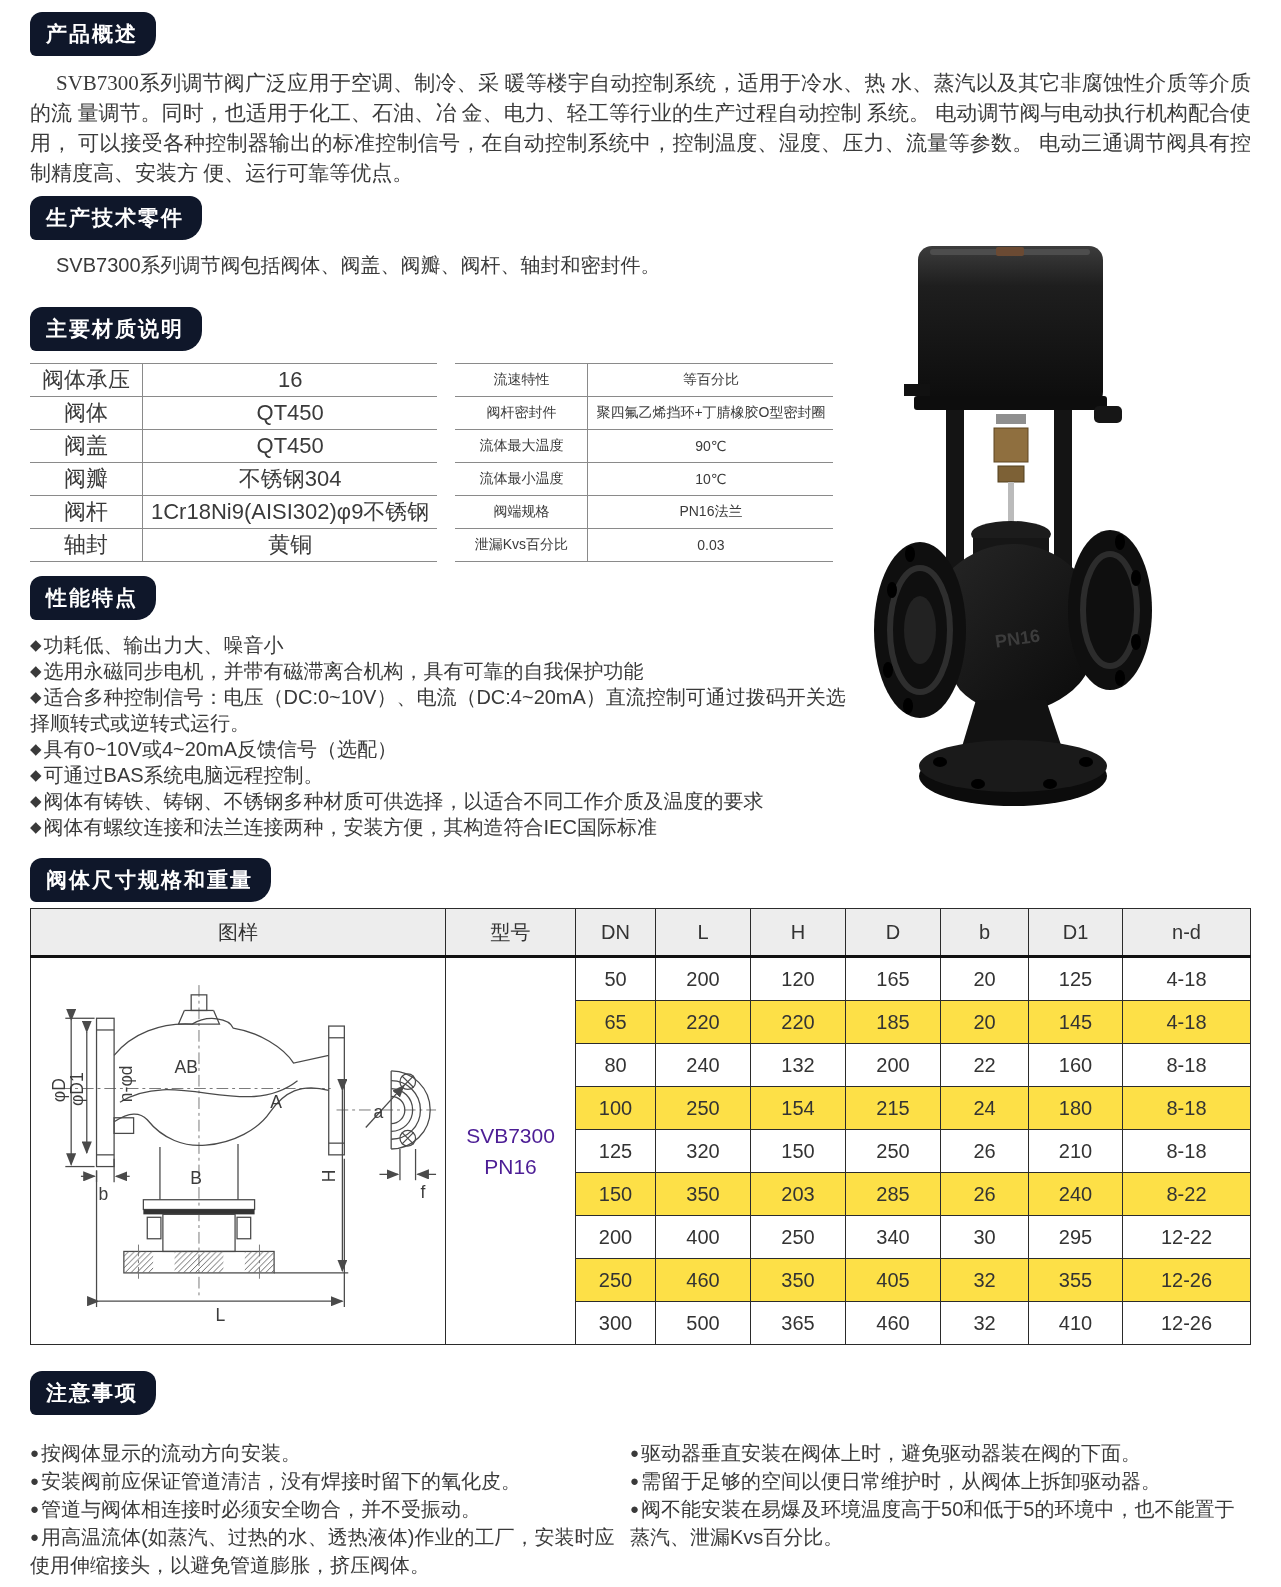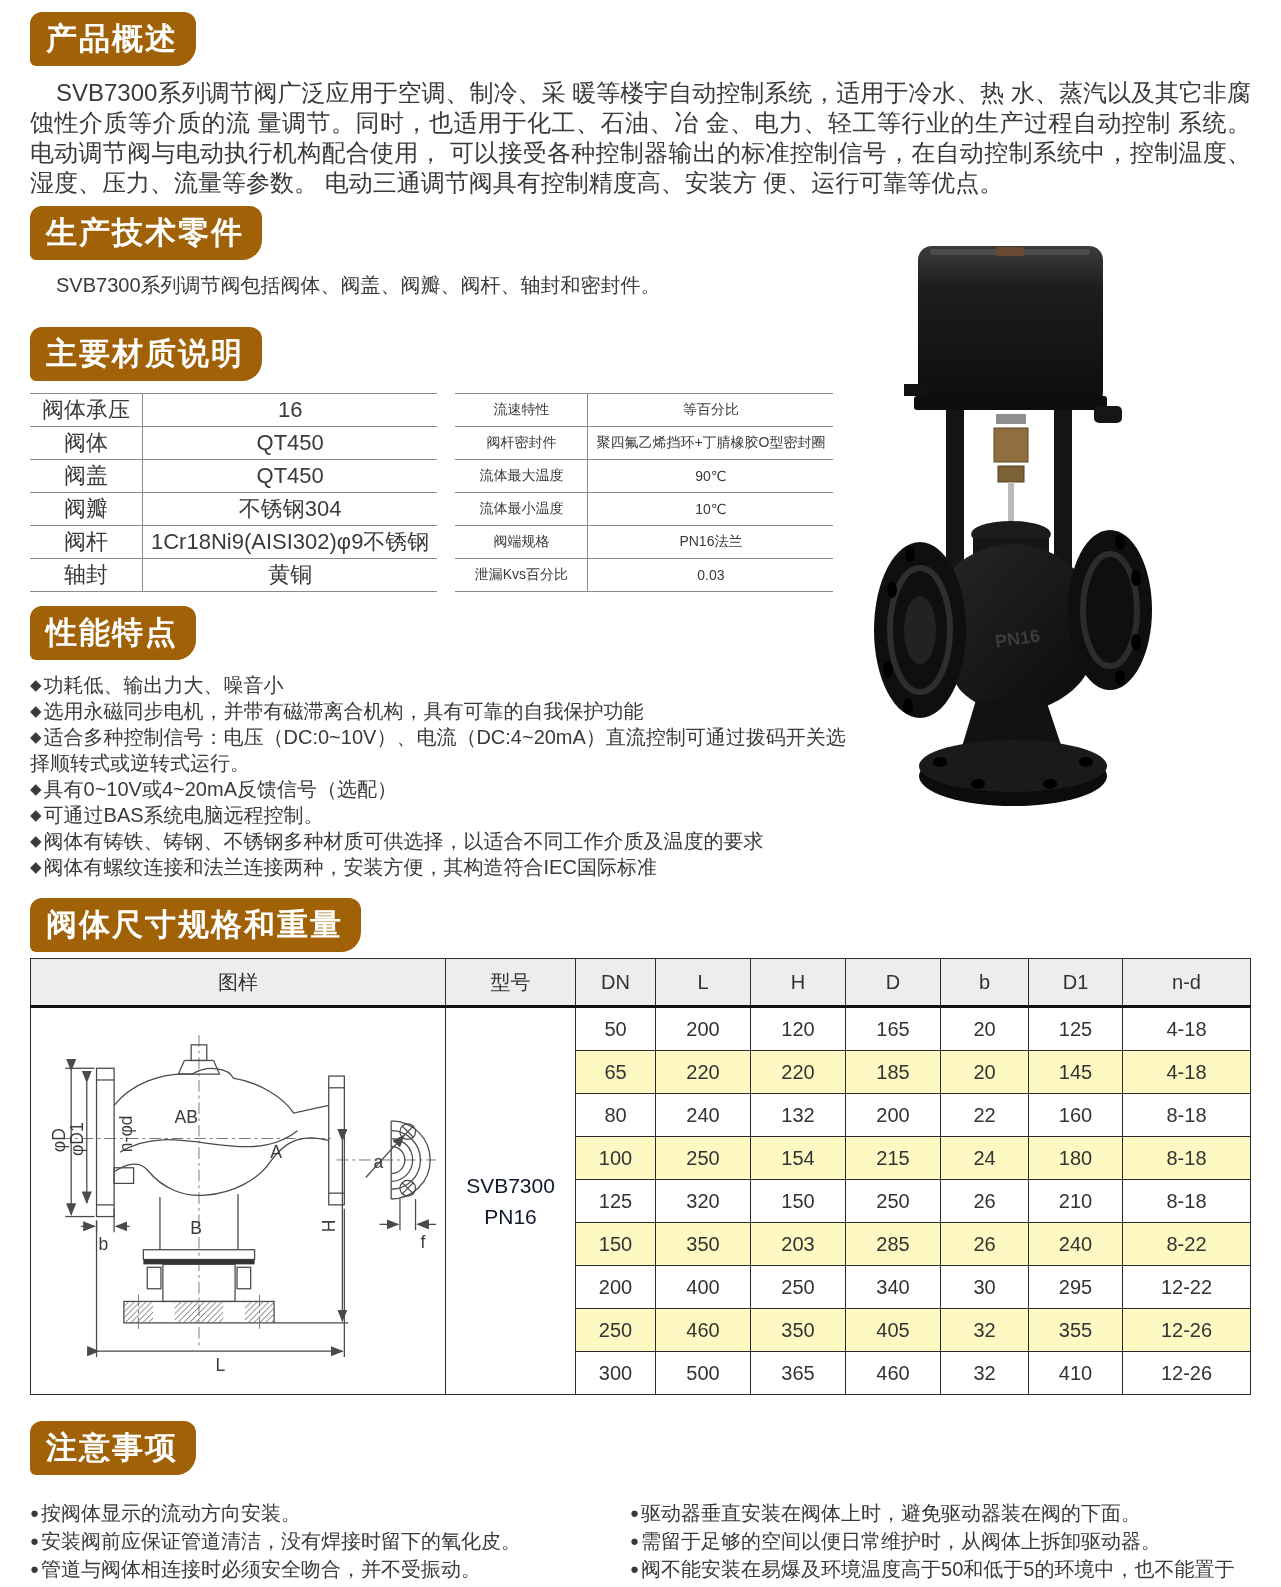--- a/index.html
+++ b/index.html
@@ -7,38 +7,39 @@
     position:relative;
     width:1281px;
     height:1587px;
     background:#ffffff;
     color:#2e2e2e;
     font-family:"Liberation Sans","DejaVu Sans",sans-serif;
     overflow:hidden;
   }
   .badge{
     display:inline-block;
-    background:#a16207;
+    background:#0f172a;
     color:#ffffff;
     font-weight:bold;
-    font-size:31px;
+    font-size:21px;
     line-height:1;
     padding:11px 18px 12px 16px;
     border-radius:12px 12px 20px 6px;
     letter-spacing:2px;
   }
   section{margin-left:30px;margin-right:30px;}
   #sec-overview{padding-top:12px;}
   #sec-overview p{
     margin:12px 0 0 0;
-    font-size:24px;
+    font-size:21px;
     line-height:30px;
     text-align:justify;
     text-indent:26px;
     color:#3a3a3a;
+    font-family:Liberation Serif, serif;
   }
   #sec-parts{margin-top:8px;}
   #sec-parts p{
     margin:12px 0 0 0;
     font-size:20px;
     text-indent:26px;
     color:#3a3a3a;
   }
   #sec-materials{margin-top:28px;}
   .mat-wrap{display:flex;gap:18px;margin-top:12px;}
@@ -80,23 +81,23 @@
     text-align:center;
     padding:0;
   }
   table.dims thead th{
     height:46px;
     background:#ededed;
     font-weight:normal;
     border-bottom:3px solid #111;
   }
   table.dims tbody td{height:42px;}
-  table.dims tr.alt td{background:#fef9c3;}
+  table.dims tr.alt td{background:#fde047;}
   td.cell-drawing,td.cell-model{background:#ffffff !important;vertical-align:middle;}
-  td.cell-model div{font-size:21px;line-height:31px;color:#0f172a;}
+  td.cell-model div{font-size:21px;line-height:31px;color:#4c1d95;}
   #sec-notes{margin-top:26px;}
   .notes-cols{display:flex;margin-top:12px;}
   .notes-left{width:600px;}
   .notes-right{flex:1;padding-left:8px;}
   .notes-cols ul.blist li{line-height:28px;}
   .notes-cols .mark{font-size:17px;vertical-align:1px;}
   svg text{font-size:18px;fill:#3c3c3c;font-family:"Liberation Sans","DejaVu Sans",sans-serif;}
   .ln{fill:none;stroke:#4a4a4a;stroke-width:1.3;}
   .cl{fill:none;stroke:#777;stroke-width:1;stroke-dasharray:12 4 3 4;}
 </style>

